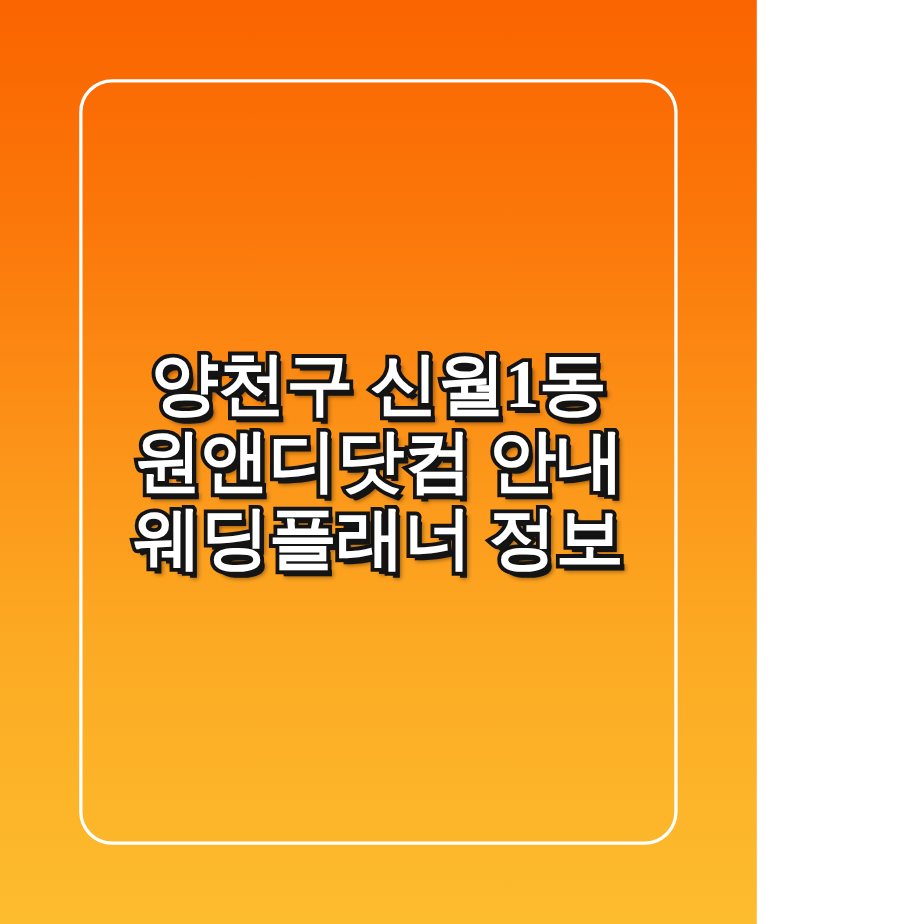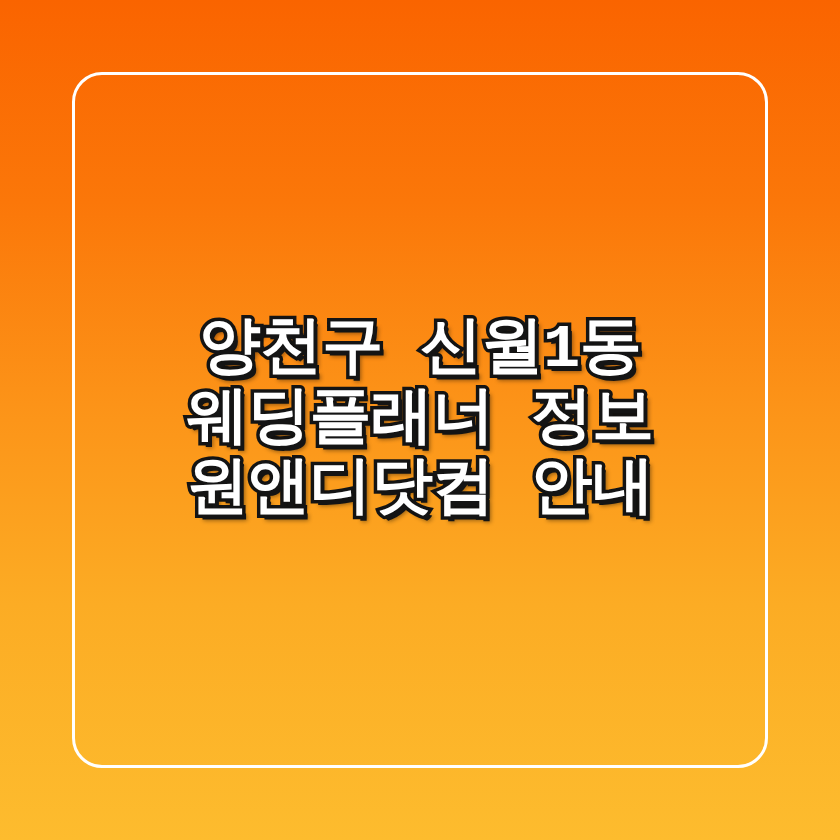--- a/index.html
+++ b/index.html
@@ -4,33 +4,33 @@
 <title>양천구 신월1동 웨딩플래너 정보</title>
 <style>
   html, body {
     margin: 0;
     padding: 0;
     background: #ffffff;
   }
 
   .canvas {
     position: relative;
-    width: 840px;
+    width: 688px;
     height: 840px;
     overflow: hidden;
     
     background: linear-gradient(
       180deg,
       #fa6400   0%,
       #fb7709  24%,
       #fc9318  48%,
       #fcac24  72%,
       #fdbc2e 100%
     );
-    font-family: Liberation Mono, monospace;
+    font-family: Liberation Serif, serif;
     -webkit-font-smoothing: antialiased;
   }
 
   
   .frame {
     position: absolute;
     left: 72px;
     top: 72px;
     right: 72px;
     bottom: 72px;
@@ -79,17 +79,17 @@
 </style>
 </head>
 <body>
 
 <div class="canvas">
 
   <div class="frame"></div>
 
   <div class="headline">
     <span class="headline-line">양천구 신월1동</span>
+    <span class="headline-line">원앤디닷컴 안내</span>
     <span class="headline-line">웨딩플래너 정보</span>
-    <span class="headline-line">원앤디닷컴 안내</span>
   </div>
 
 </div>
 
 </body></html>

